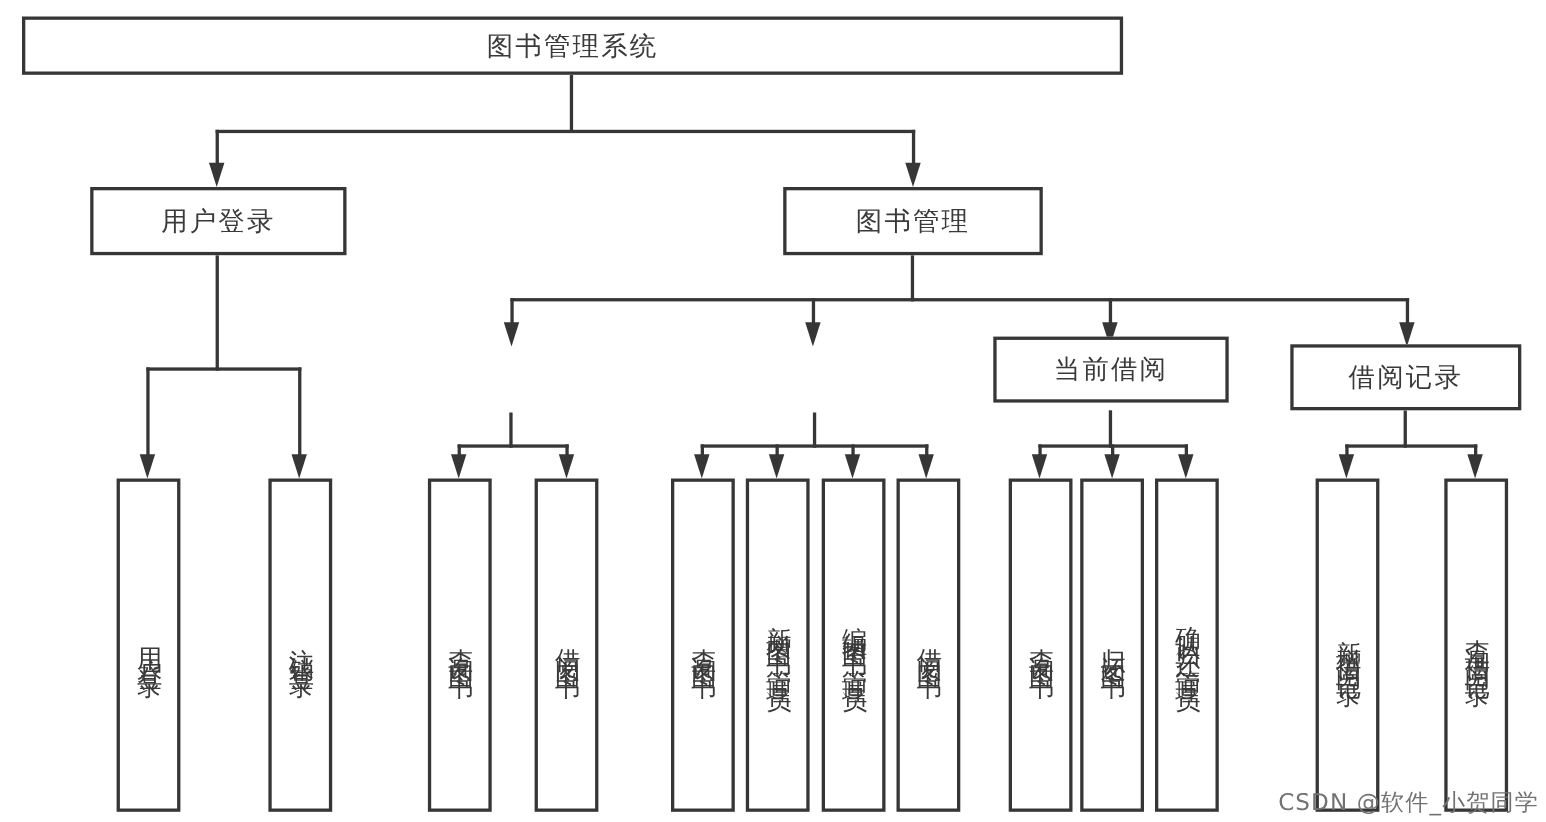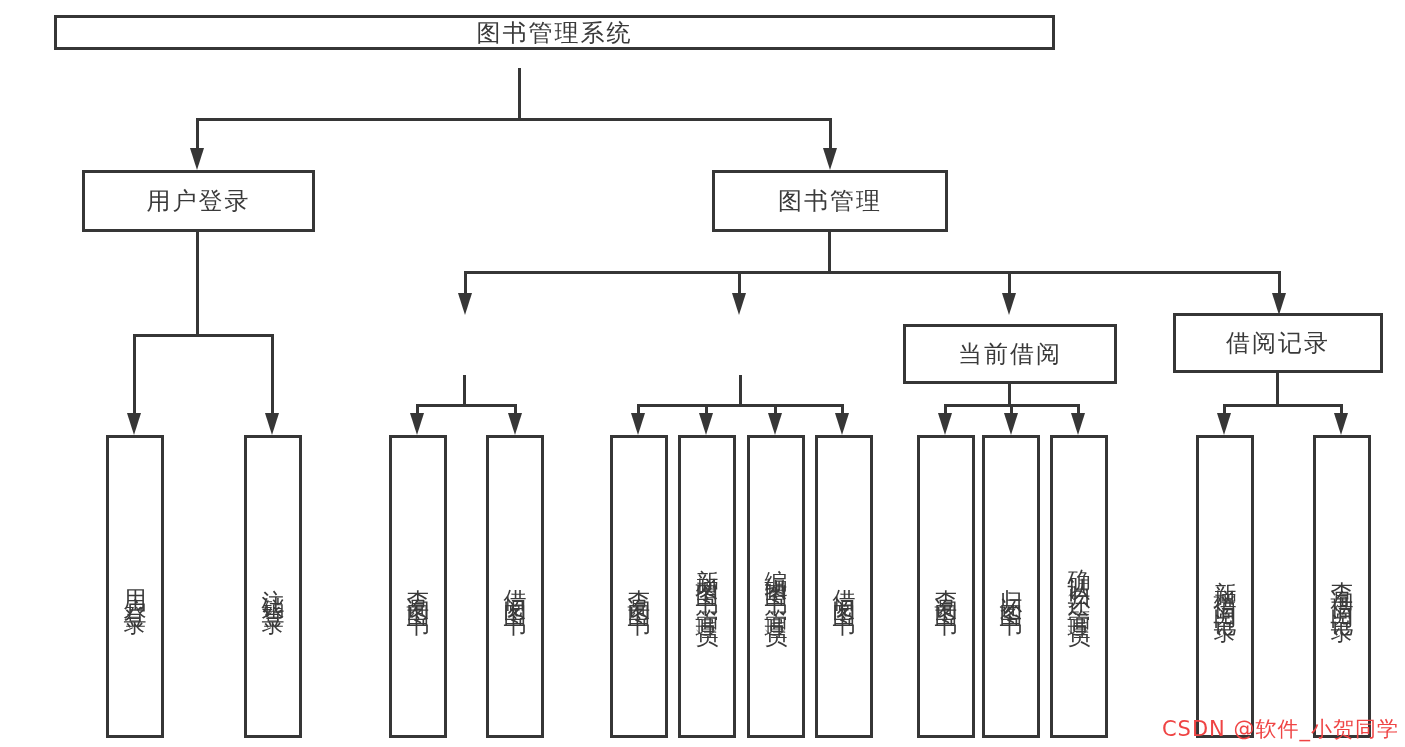--- a/index.html
+++ b/index.html
@@ -40,21 +40,21 @@
   .hline{position:absolute;height:3px;background:#363636;z-index:1;}
   .arrow{
     position:absolute;width:0;height:0;z-index:1;
     border-left:7px solid transparent;
     border-right:7px solid transparent;
     border-top:22px solid #363636;
   }
 
   .watermark{
     position:absolute;right:6px;bottom:4px;
-    font-size:21px;color:#ef4444;letter-spacing:1px;
+    font-size:21px;color:#737373;letter-spacing:1px;
     z-index:5;white-space:nowrap;
   }
 </style>
 </head>
 <body>
 
 <div id="canvas">
 
   <div class="vline" style="left:518px;top:68px;height:52px;"></div>
   <div class="hline" style="left:196px;top:118px;width:636px;"></div>
@@ -108,32 +108,32 @@
   <div class="vline" style="left:1077px;top:404px;height:11px;"></div>
   <div class="arrow" style="left:1071px;top:413px;"></div>
 
   <div class="vline" style="left:1276px;top:373px;height:34px;"></div>
   <div class="hline" style="left:1223px;top:404px;width:120px;"></div>
   <div class="vline" style="left:1223px;top:404px;height:11px;"></div>
   <div class="arrow" style="left:1217px;top:413px;"></div>
   <div class="vline" style="left:1340px;top:404px;height:11px;"></div>
   <div class="arrow" style="left:1334px;top:413px;"></div>
 
-  <div class="hbox" style="left:20px;top:15px;width:1001px;height:35px;margin-left:34px;">
+  <div class="hbox" style="left:20px;top:15px;width:1001px;height:53px;">
     <span>图书管理系统</span>
   </div>
 
   <div class="hbox" style="left:82px;top:170px;width:233px;height:62px;">
     <span>用户登录</span>
   </div>
   <div class="hbox" style="left:712px;top:170px;width:236px;height:62px;">
     <span>图书管理</span>
   </div>
 
-  <div class="hbox" style="left:903px;top:324px;width:214px;height:60px;">
+  <div class="hbox" style="left:903px;top:306px;width:214px;height:60px;">
     <span>当前借阅</span>
   </div>
   <div class="hbox" style="left:1173px;top:313px;width:210px;height:60px;">
     <span>借阅记录</span>
   </div>
 
   <div class="leaf" style="left:106px;">
     <span class="vtext">用户登录</span>
   </div>
   <div class="leaf" style="left:244px;">

